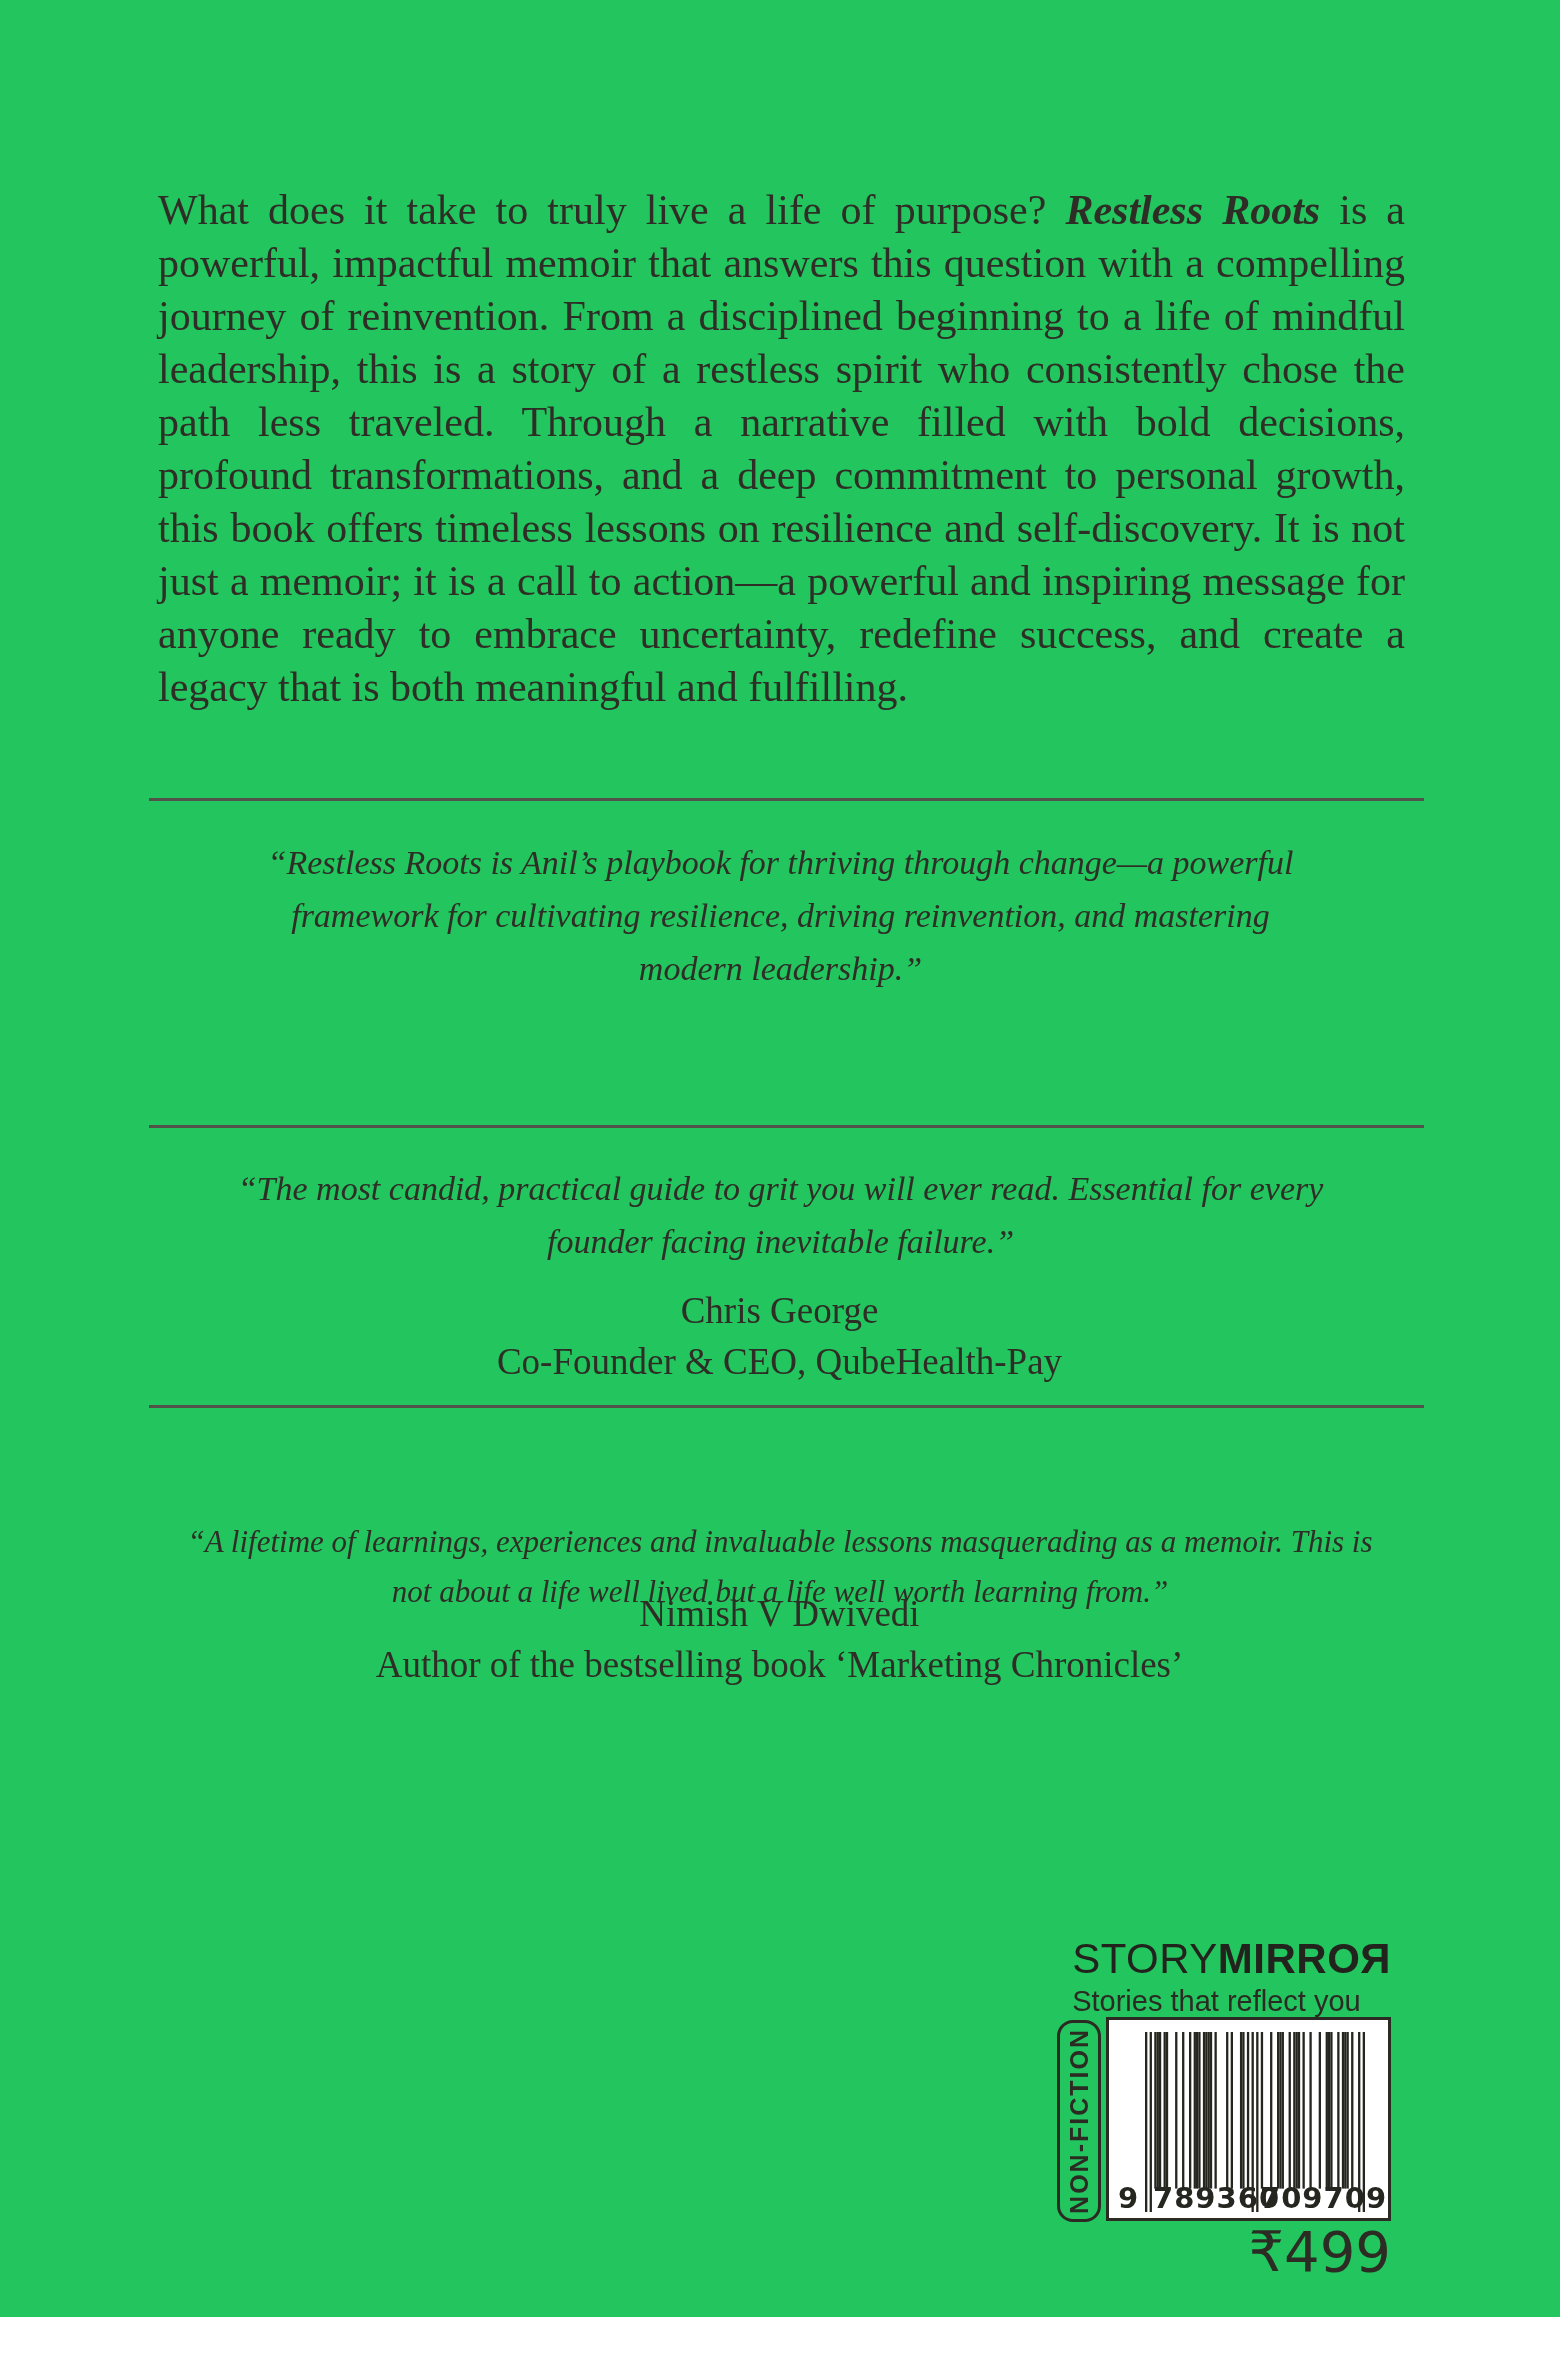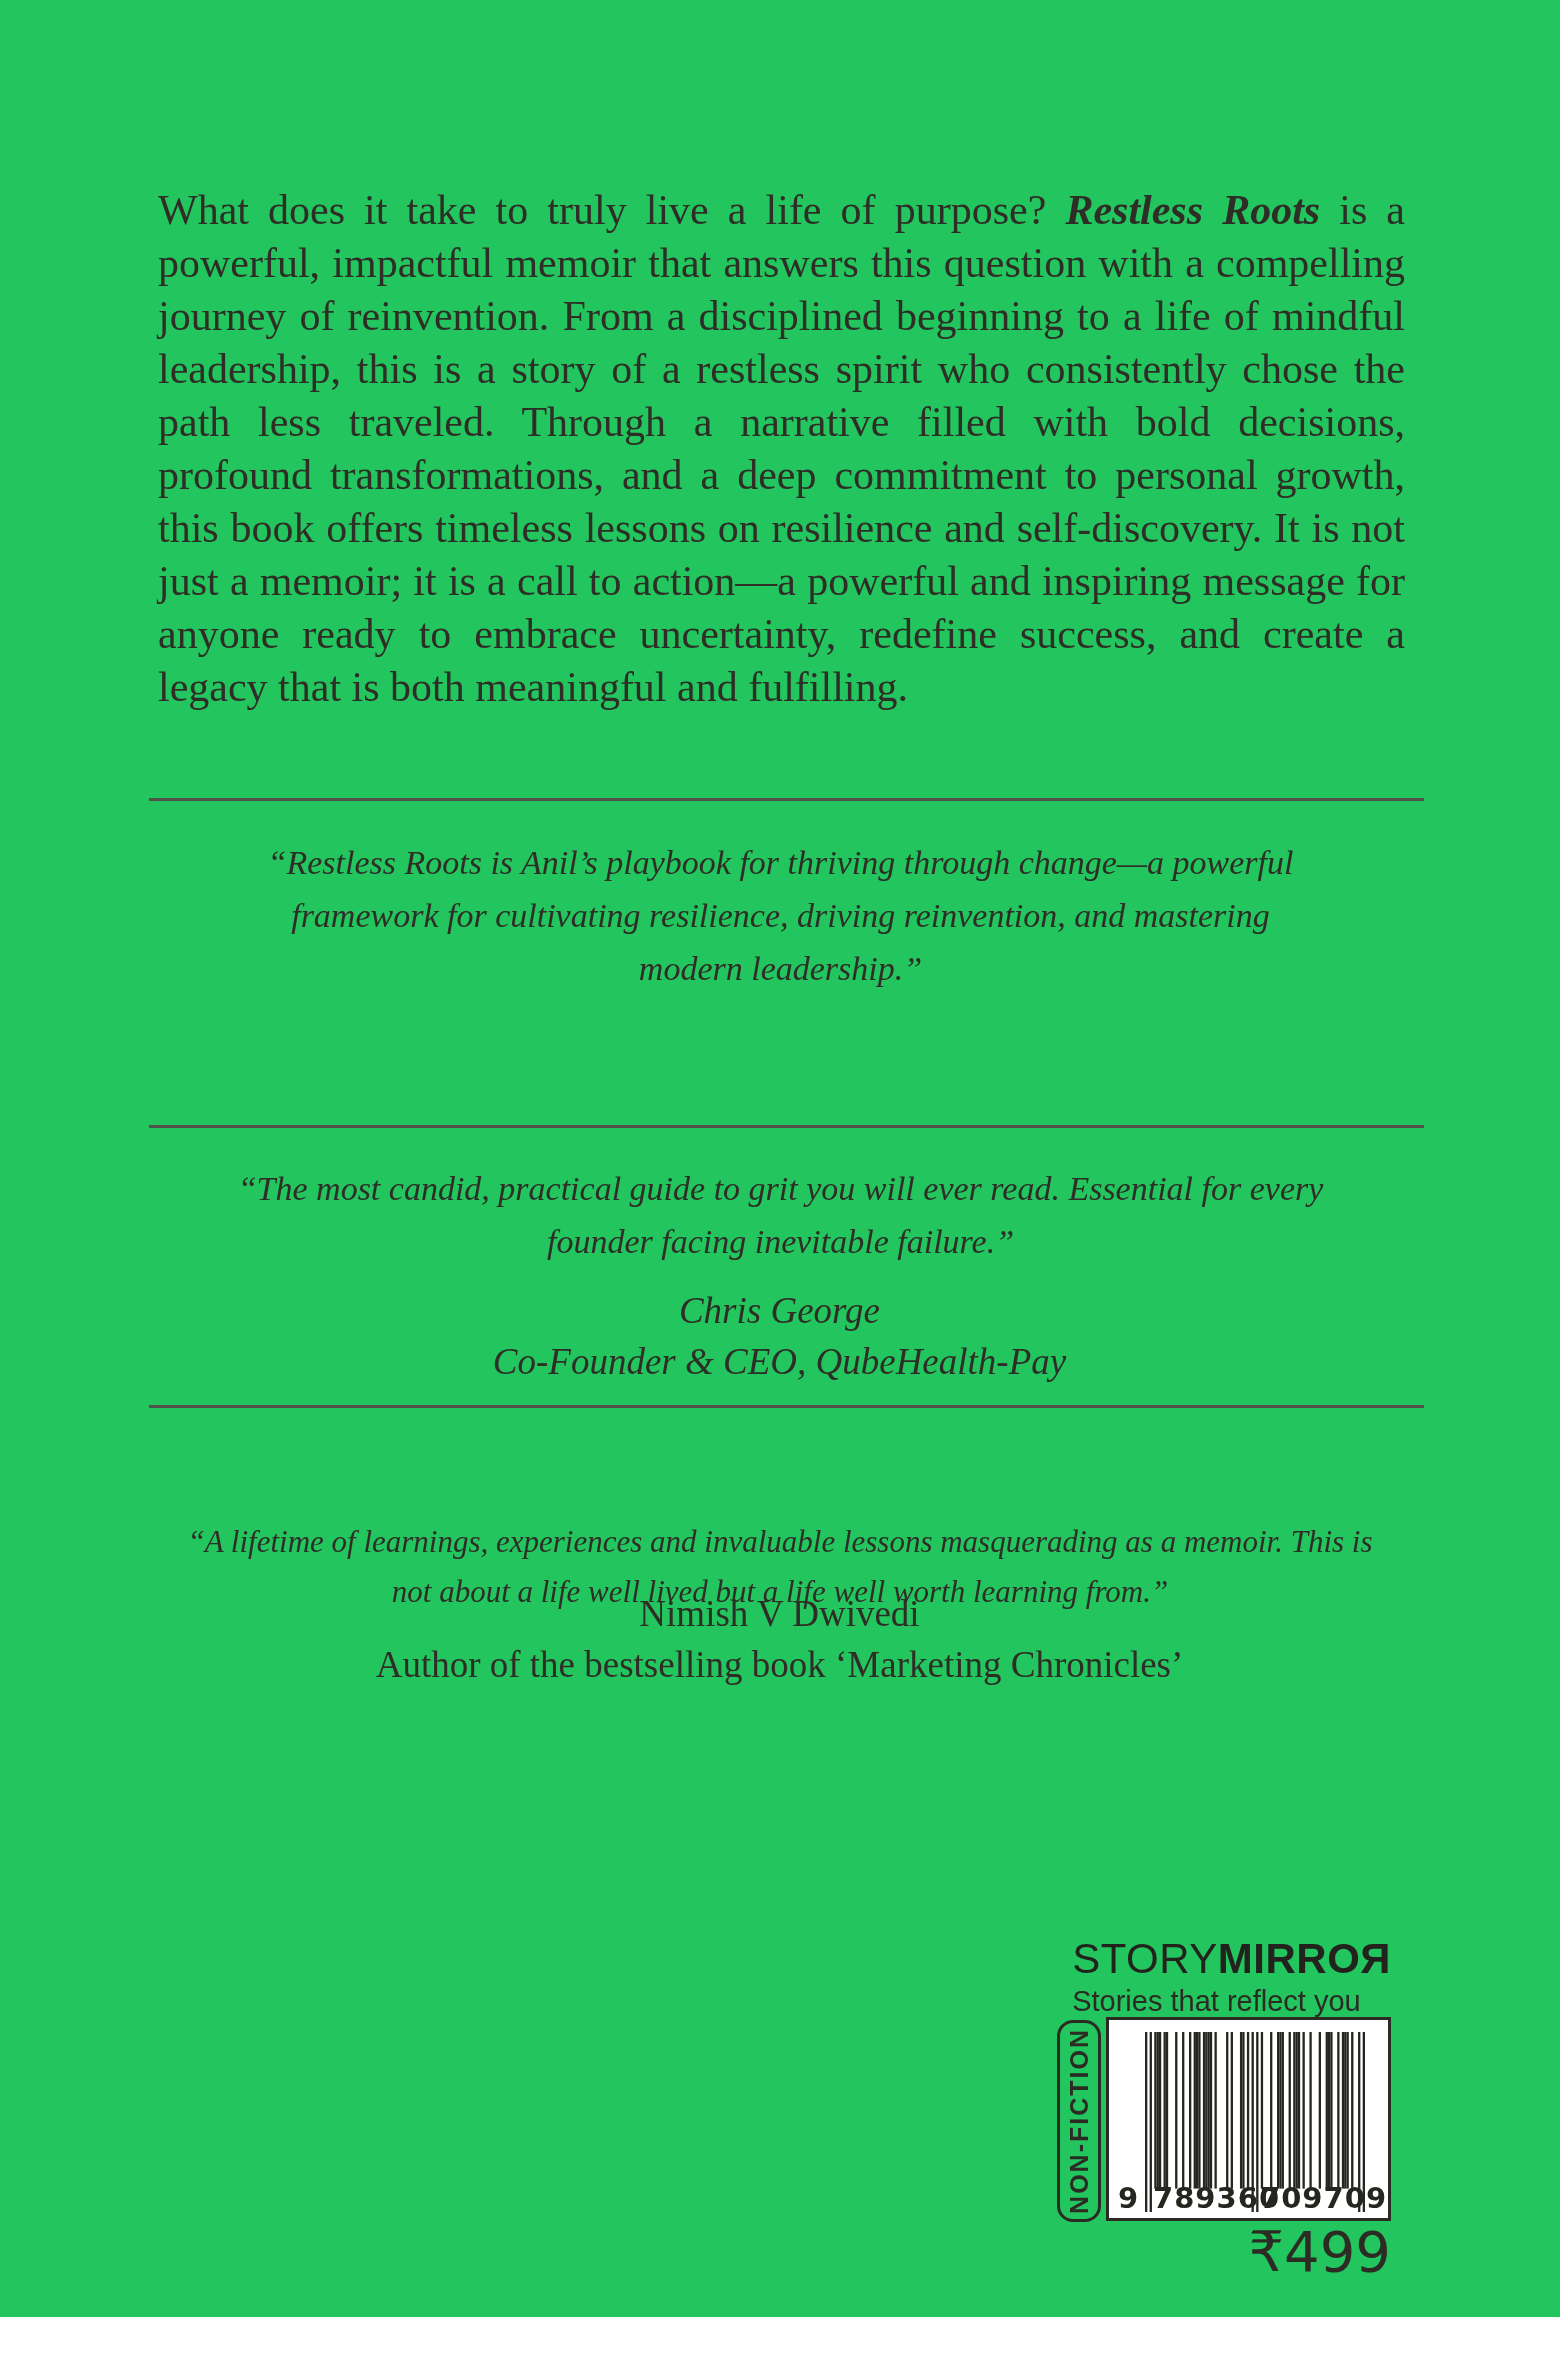--- a/index.html
+++ b/index.html
@@ -26,21 +26,21 @@
   .quote{
     position:absolute;text-align:center;font-style:italic;
   }
   .q1{top:836px;left:236px;width:1089px;font-size:34px;line-height:53px;}
   .q2{top:1162px;left:236px;width:1089px;font-size:34px;line-height:53px;}
   .q3{top:1517px;left:176px;width:1208px;font-size:31px;line-height:50px;}
   .attrib{
     position:absolute;left:156px;width:1247px;text-align:center;
     font-size:37px;line-height:51px;
   }
-  .a1{top:1004px;} .a2{top:1285px;font-style:italic;} .a3{top:1588px;}
+  .a1{top:1004px;} .a2{top:1285px;} .a3{top:1588px;}
   .role-italic{}
   .logo{
     position:absolute;right:169px;top:1936px;
     font-family:"Liberation Sans","DejaVu Sans",sans-serif;
     color:#23231d;line-height:46px;
   }
   .logo-word{font-size:42px;letter-spacing:0.5px;}
   .lw-light{font-weight:400;}
   .lw-bold{font-weight:800;}
   .logo-tag{font-size:29px;font-weight:400;margin-top:2px;line-height:34px;color:#2b2b24;}

